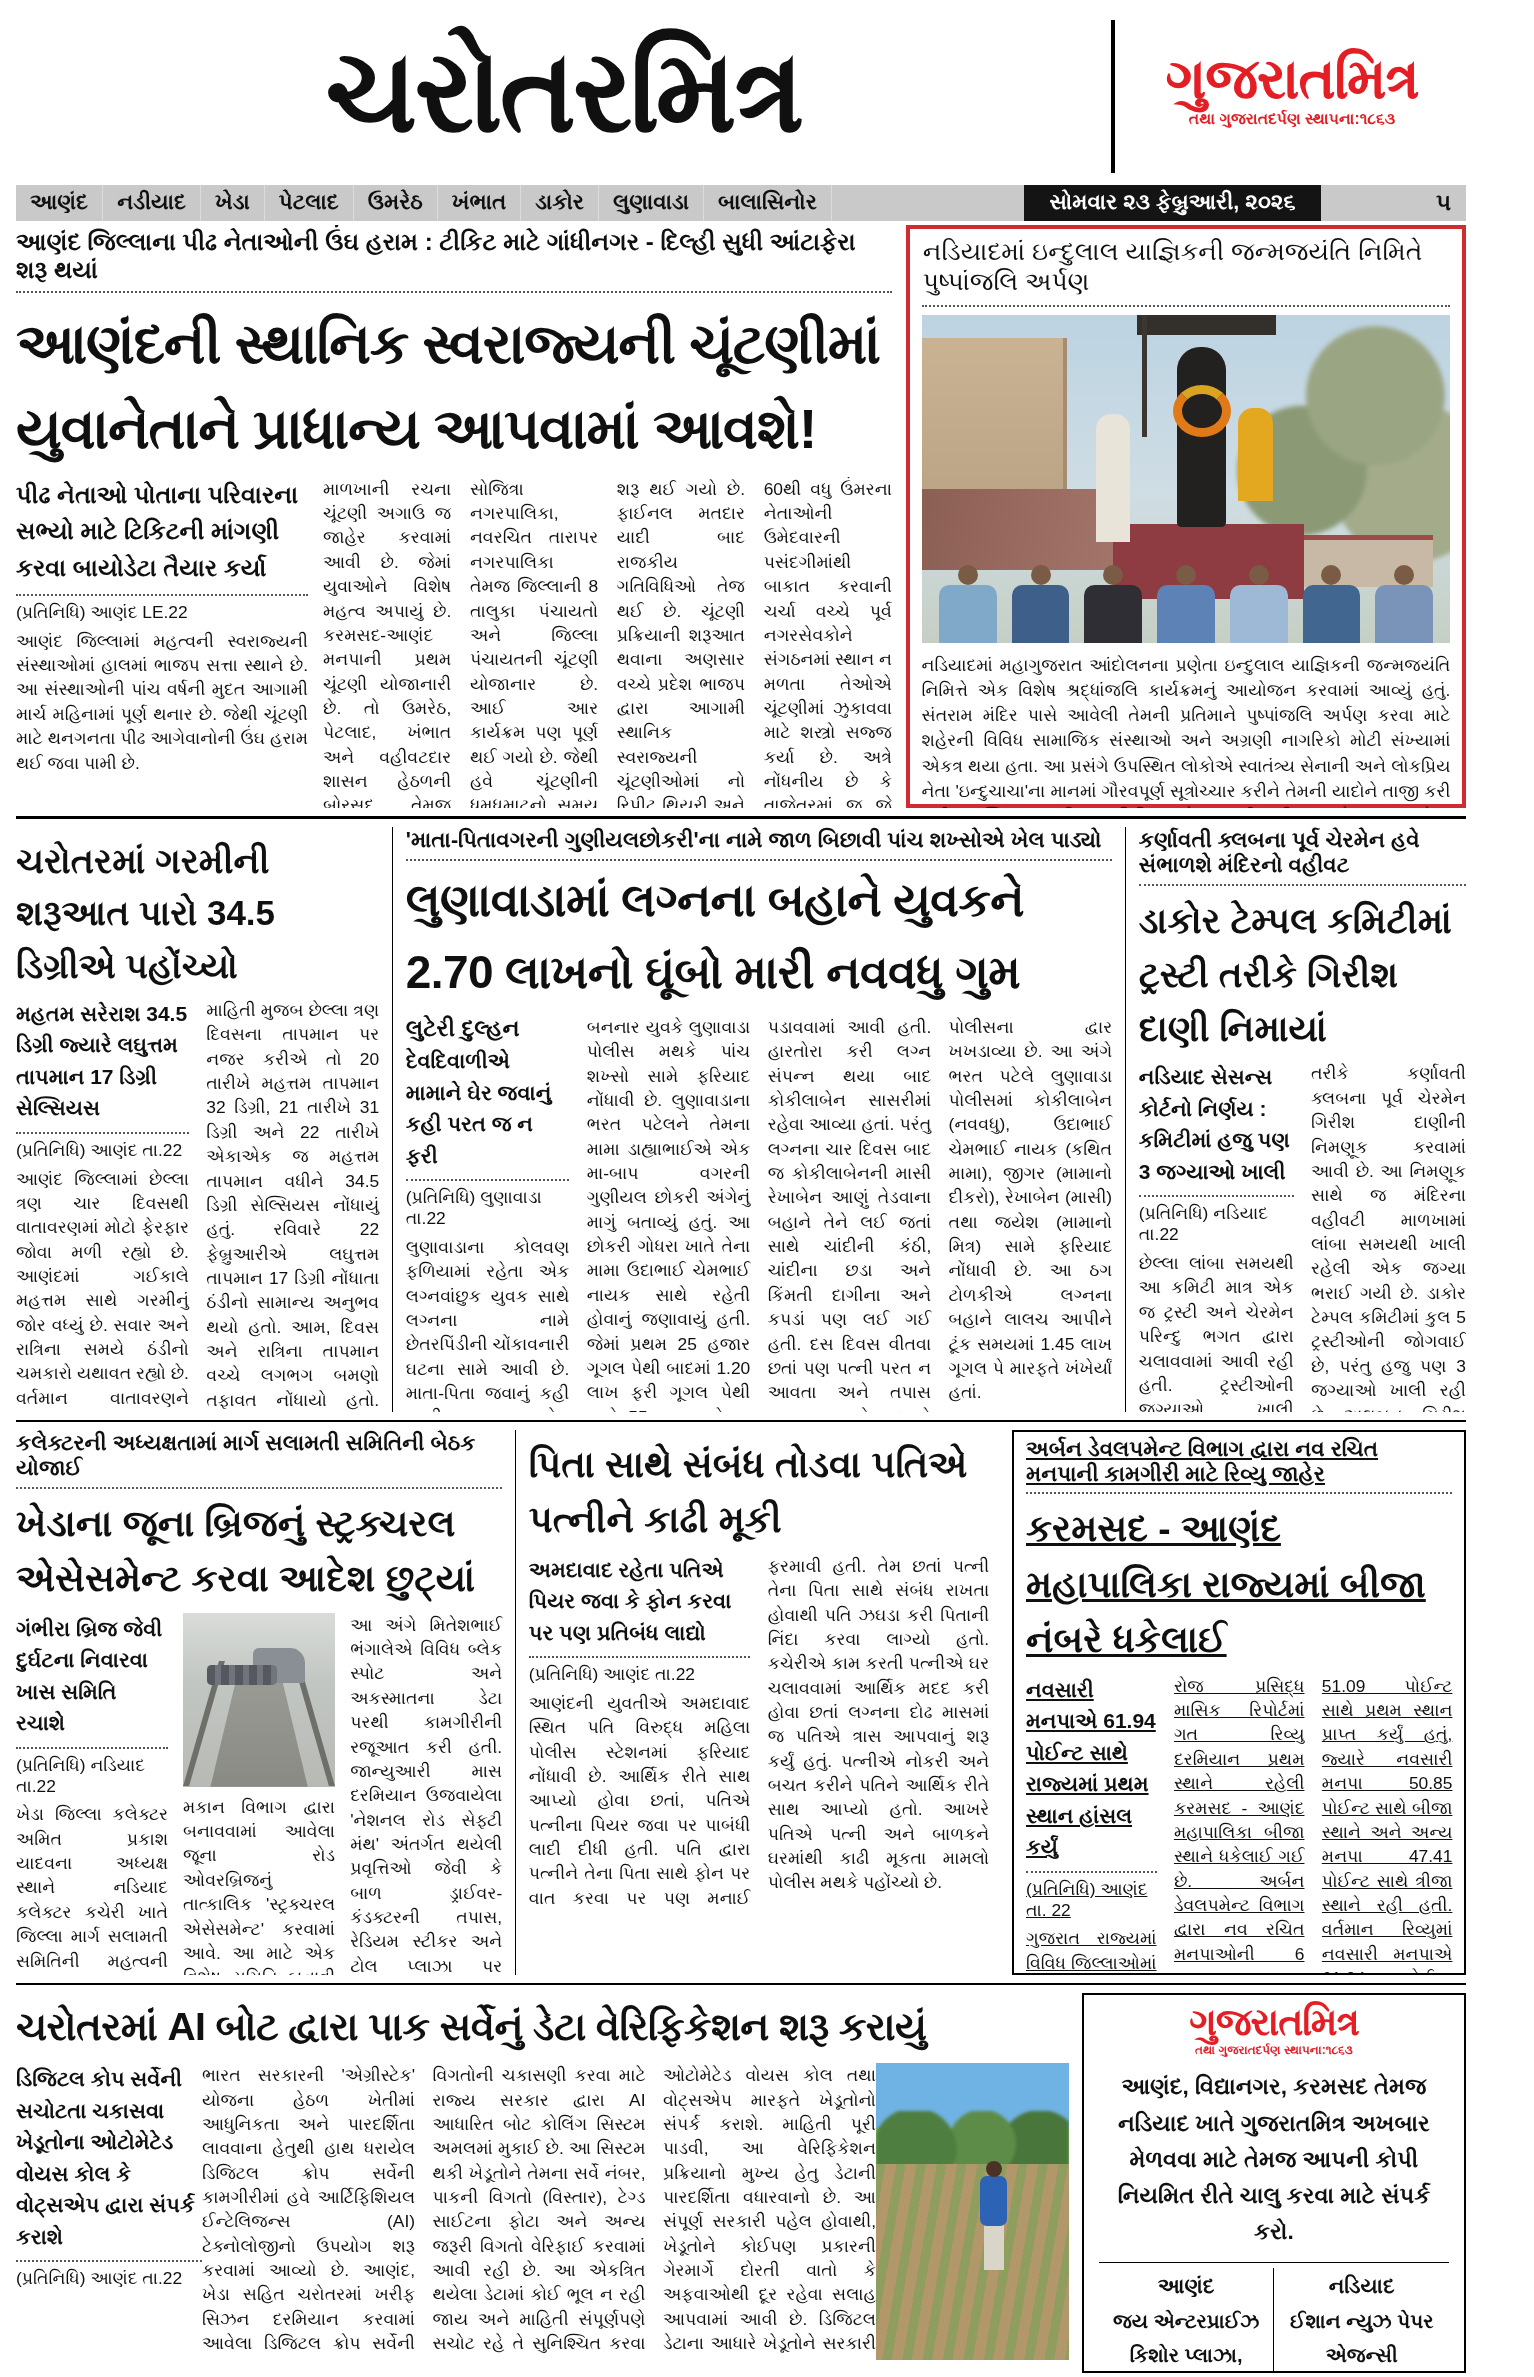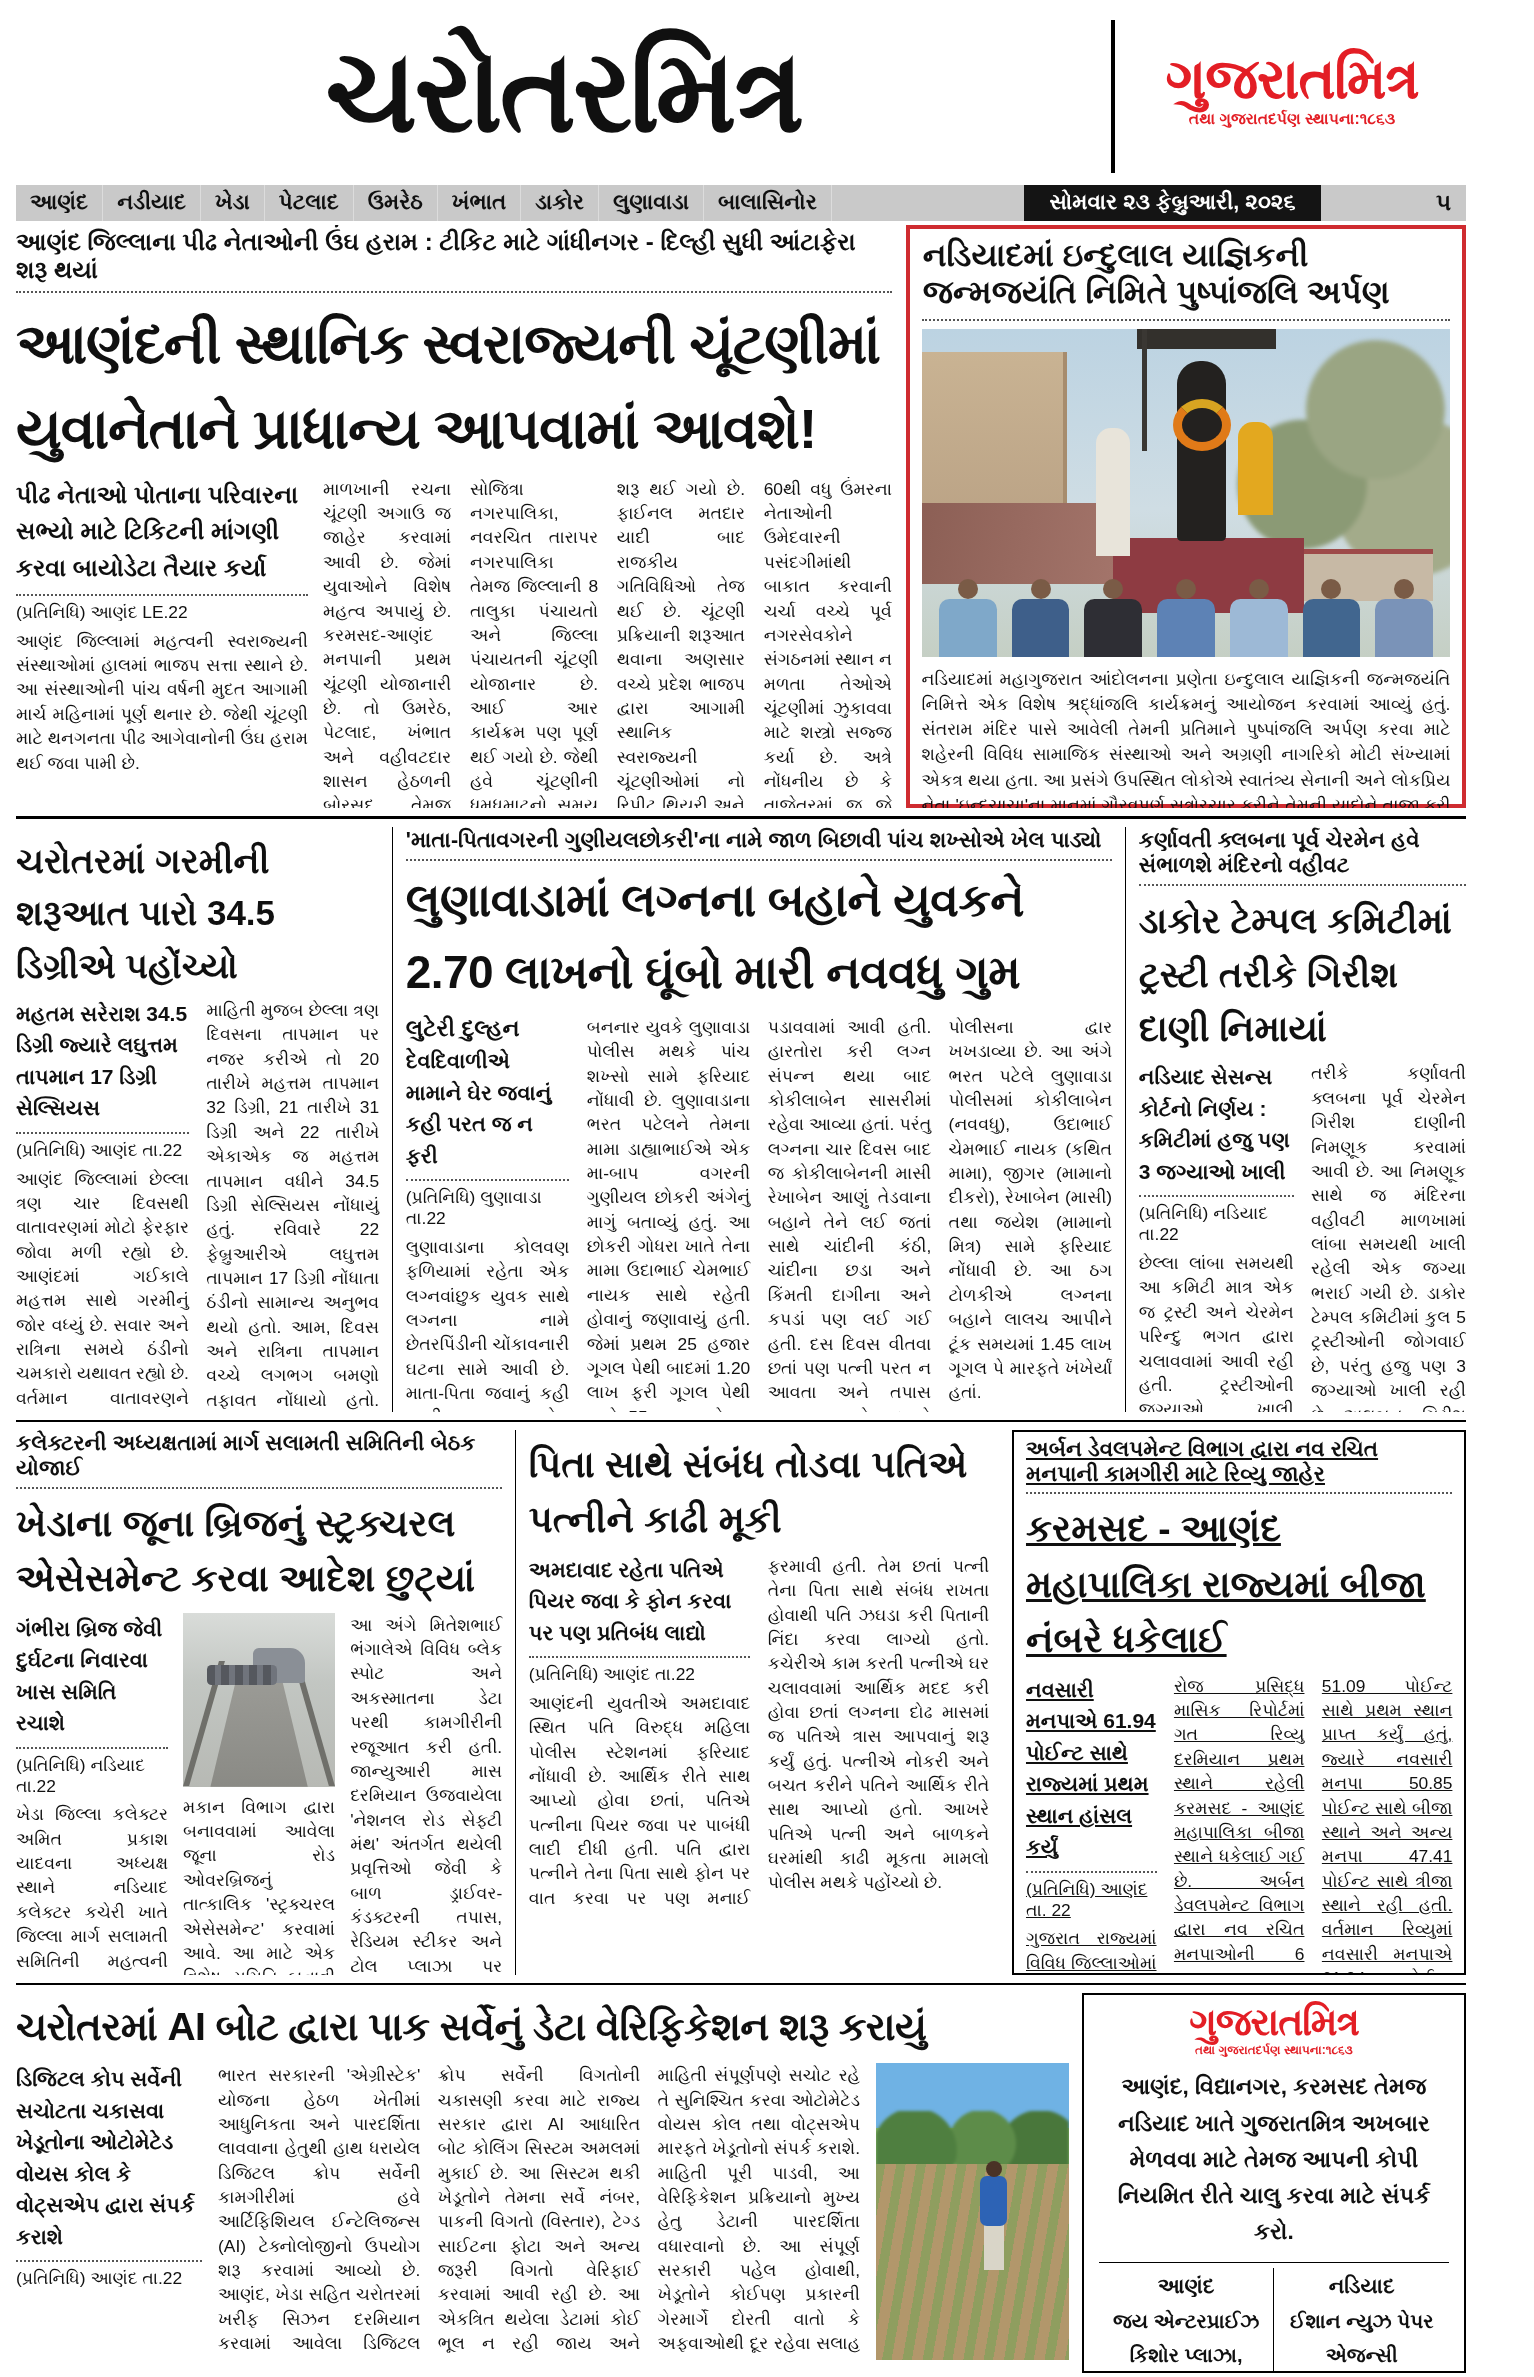--- a/index.html
+++ b/index.html
@@ -37,21 +37,21 @@
   .top-section { display:flex; margin-top:4.6px; height:583px; overflow:hidden; }
   .main-left { width:928px; }
   .kicker-main { font-size:24px; padding:2.3px 0 7px; }
   .headline-xl { font-size:56px; font-weight:800; line-height:1.52; letter-spacing:-1.2px; margin:8px 0 3.5px; }
   .main-body-wrap { display:flex; margin-top:5.8px; height:348px; overflow:hidden; }
   .lead-col { width:307px; padding-right:15px; flex:none; }
   .lead-col .lead { font-size:24px; }
   .main-cols { flex:1; columns:4; column-gap:18.6px; }
 
   .photo-box { width:560px; margin-left:14px; border:4px solid #cf2b30; padding:2.3px 11.6px 5.8px; flex:none; }
-  .photo-title { font-size:32px; font-weight:700; padding:5.8px 1.2px 8px; border-bottom:2.3px dotted #555; }
+  .photo-title { font-size:25px; font-weight:400; padding:5.8px 1.2px 8px; border-bottom:2.3px dotted #555; }
   .photo-frame { position:relative; height:328px; margin-top:8px; overflow:hidden;
                  background:linear-gradient(#bcd3e2 0%, #cfdde4 55%, #c5cfc4 100%); }
   .sp-building { position:absolute; left:0; top:23px; width:145px; height:191px;
                  background:linear-gradient(#c9b393,#b9a184); border-right:4.6px solid #a78c6d; }
   .sp-roof { position:absolute; left:0; top:174px; width:191px; height:81px;
              background:linear-gradient(100deg,#8c5f55,#a3746a); }
   .sp-canopy { position:absolute; left:215px; top:0; width:139px; height:20px; background:#33302c; }
   .sp-canopy-leg { position:absolute; left:220px; top:0; width:5.8px; height:122px; background:#3a3733; }
   .sp-statue { position:absolute; left:255px; top:32px; width:49px; height:180px; background:#23211f;
                border-radius:23px 23px 4.6px 4.6px; }
@@ -103,21 +103,21 @@
   .bp-rail-l { position:absolute; left:12%; top:28%; width:5.8px; height:72%; background:#6f6f6a; transform:skewX(-16deg); }
   .bp-rail-r { position:absolute; right:12%; top:28%; width:5.8px; height:72%; background:#6f6f6a; transform:skewX(16deg); }
   .bp-truck { position:absolute; left:46%; top:20%; width:52px; height:35px; background:#8a8f96; border-radius:5.8px 15px 3.5px 3.5px; }
   .bp-crowd { position:absolute; left:16%; top:30%; width:70px; height:20px;
               background:repeating-linear-gradient(90deg,#55585e 0 8px,#70747c 8px 14px); border-radius:4.6px; }
 
   
   .row4 { display:flex; height:380px; overflow:hidden; margin-top:2.3px; }
   .ai-article { width:1053px; }
   .headline-ai { font-size:39px; font-weight:800; line-height:1.35; margin:8px 0 9.3px; letter-spacing:-0.6px; }
-  .ai-flex { display:flex; gap:16px; height:302px; overflow:hidden; }
+  .ai-flex { display:flex; height:302px; overflow:hidden; }
   .ai-lead { width:186px; flex:none; }
   .ai-cols { flex:1; columns:3; column-gap:17.4px; }
   .field-photo { width:193px; height:297px; flex:none; position:relative; overflow:hidden;
                  background:linear-gradient(#6fb2e4 0 22%, #87b96b 22% 34%, #a9a06b 34% 100%); }
   .fp-trees { position:absolute; left:0; top:16%; width:100%; height:22%;
               background:radial-gradient(circle at 20% 60%, #4f7f40 0 26%, transparent 27%),
                          radial-gradient(circle at 55% 50%, #5d8c49 0 30%, transparent 31%),
                          radial-gradient(circle at 85% 62%, #49773b 0 24%, transparent 25%);
               filter:blur(1.7px); }
   .fp-rows { position:absolute; left:0; top:34%; width:100%; height:66%;

